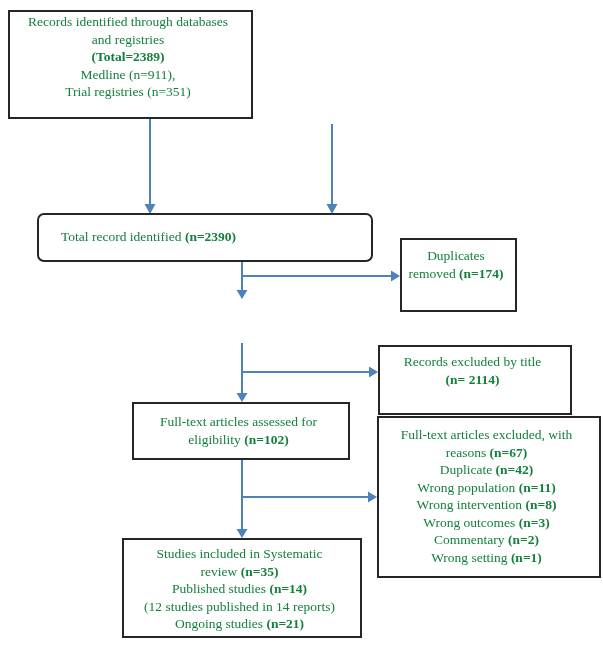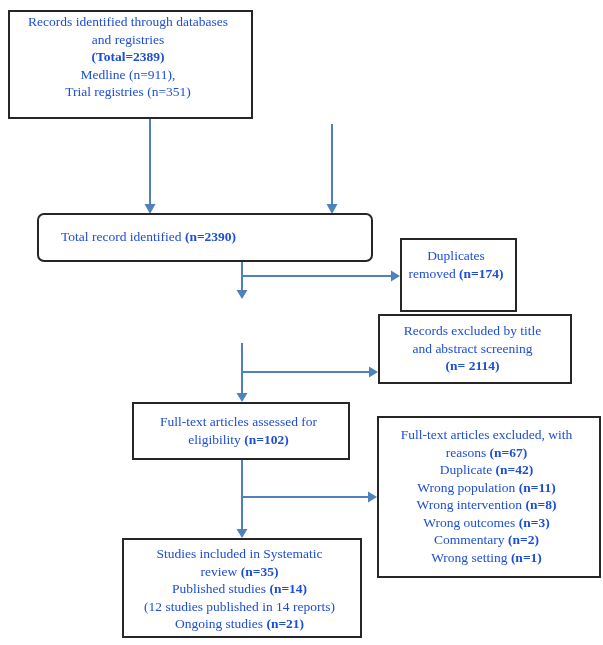--- a/index.html
+++ b/index.html
@@ -15,36 +15,36 @@
     position: absolute;
     left: 0; top: 0;
     width: 603px; height: 645px;
     pointer-events: none;
   }
   .box {
     position: absolute;
     box-sizing: border-box;
     border: 2px solid #3b82f6;
     background: #ffffff;
-    color: #1d4ed8;
+    color: #15803d;
     font-size: 13.5px;
     line-height: 17.5px;
     text-align: center;
     padding-left: 3px;
     padding-right: 8px;
   }
   .box .line { white-space: nowrap; }
   .box .b { font-weight: bold; }
 
   #box-records-identified { left: 8px;   top: 10px;  width: 245px; height: 109px; padding-top: 1px; }
   #box-additional-records { left: 260px; top: 48px;  width: 150px; height: 75px;  padding-top: 9px; }
   #box-total-identified   { left: 37px;  top: 213px; width: 336px; height: 49px;  padding-top: 13px; padding-left: 22px; text-align: left; border-radius: 7px; }
   #box-duplicates-removed { left: 400px; top: 238px; width: 117px; height: 74px;  padding-top: 7px; }
   #box-records-screened   { left: 128px; top: 299px; width: 227px; height: 44px;  padding-top: 10px; padding-left: 13px; text-align: left; }
-  #box-records-excluded   { left: 378px; top: 314px; width: 194px; height: 70px;  padding-top: 6px; }
+  #box-records-excluded   { left: 378px; top: 345px; width: 194px; height: 70px;  padding-top: 6px; }
   #box-fulltext-assessed  { left: 132px; top: 402px; width: 218px; height: 58px;  padding-top: 9px; }
   #box-fulltext-excluded  { left: 377px; top: 416px; width: 224px; height: 162px; padding-top: 8px; }
   #box-studies-included   { left: 122px; top: 538px; width: 240px; height: 100px; padding-top: 5px; }
 
   .flow-line { stroke-width: 2; fill: none; }
 </style>
 </head>
 <body>
 
 <div id="canvas" style="background: rgb(255, 255, 255);">
@@ -98,21 +98,20 @@
     </div>
 
   <div class="box" id="box-duplicates-removed" style="border-color: rgb(38, 38, 38);">
       <div class="line"><span>Duplicates</span></div>
       <div class="line"><span>removed </span><span class="b">(n=174)</span></div>
     </div>
 
 
   <div class="box" id="box-records-excluded" style="border-color: rgb(38, 38, 38);">
       <div class="line"><span>Records excluded by title</span></div>
-      <div class="line"><span>and abstract screening</span></div>
       <div class="line"><span class="b">(n= 2114)</span></div>
     </div>
 
   <div class="box" id="box-fulltext-assessed" style="border-color: rgb(38, 38, 38);">
       <div class="line"><span>Full-text articles assessed for</span></div>
       <div class="line"><span>eligibility </span><span class="b">(n=102)</span></div>
     </div>
 
   <div class="box" id="box-fulltext-excluded" style="border-color: rgb(38, 38, 38);">
       <div class="line"><span>Full-text articles excluded, with</span></div>

